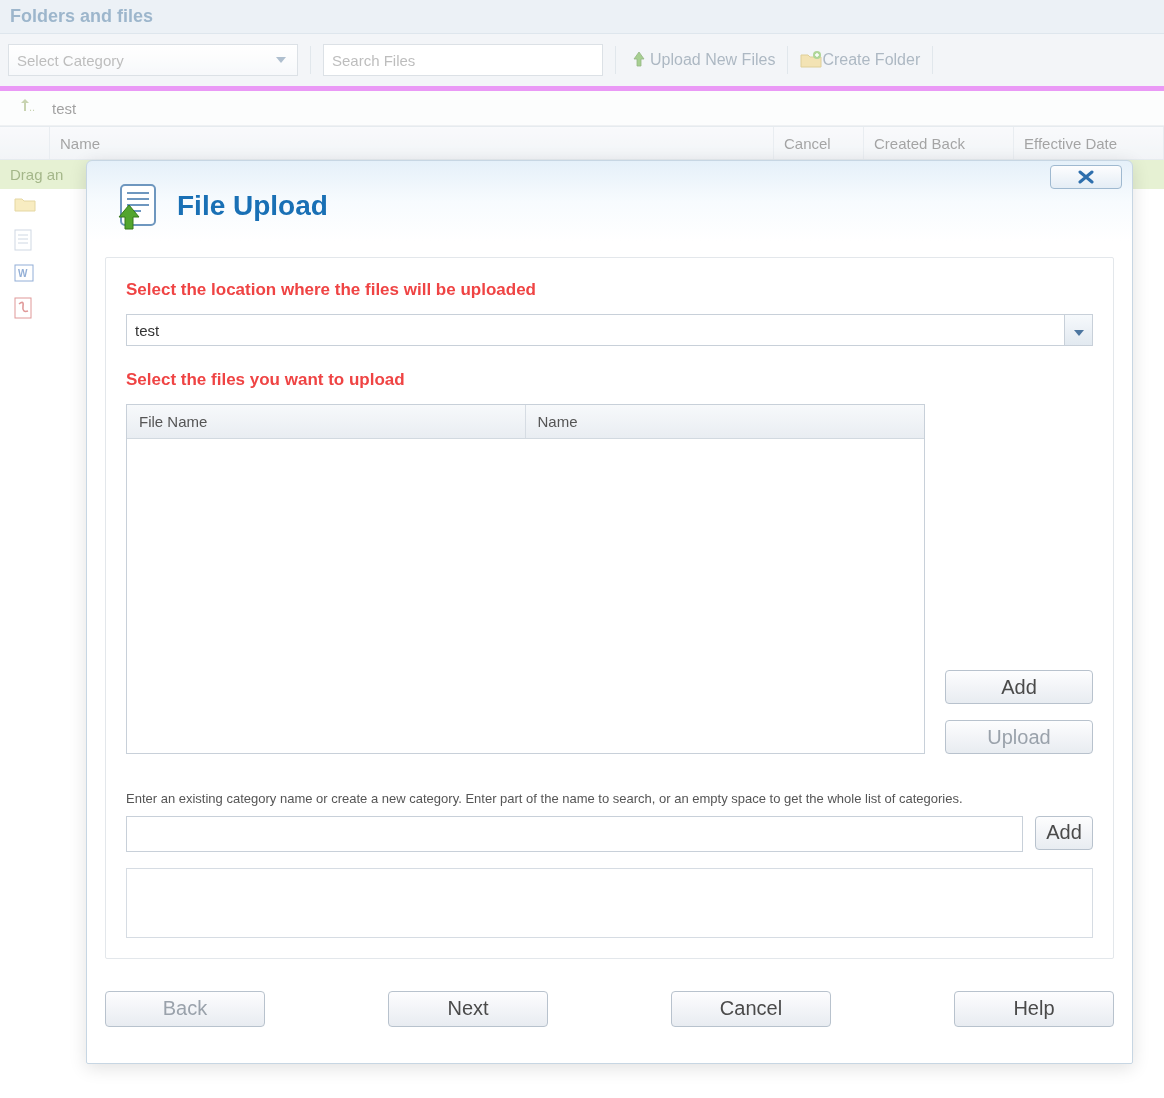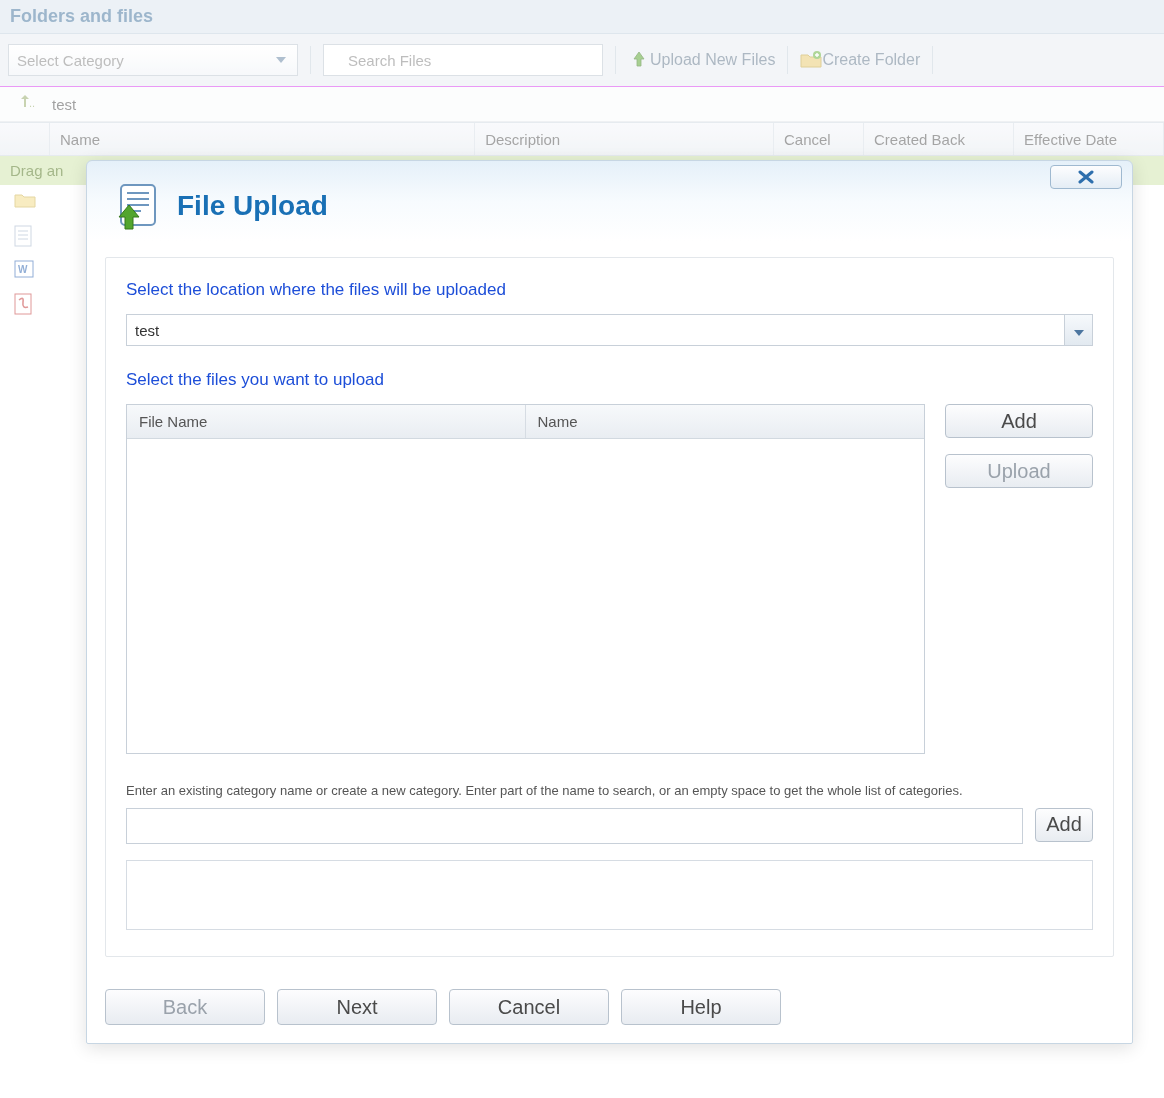--- a/index.html
+++ b/index.html
@@ -26,21 +26,21 @@
       font-weight: bold;
       color: #4d7ba3;
       border-bottom: 1px solid #c4d2de;
     }
     .toolbar {
       display: flex;
       align-items: center;
       gap: 12px;
       padding: 10px 8px;
       background: #e9edf2;
-      border-bottom: 1px solid #d946ef;
+      border-bottom: 5px solid #d946ef;
     }
     .select-category {
       width: 290px;
       height: 32px;
       border: 1px solid #bfc8d1;
       background: linear-gradient(#fff, #f0f3f7);
       display: flex;
       align-items: center;
       justify-content: space-between;
       padding: 0 8px;
@@ -49,21 +49,21 @@
     .select-category .chev {
       width: 16px; height: 16px;
       display: flex; align-items: center; justify-content: center;
       color: #6d8aa8;
     }
     .search-files {
       width: 280px;
       height: 32px;
       border: 1px solid #bfc8d1;
       background: #fff;
-      padding: 0 24px;
+      padding: 0 8px;
       color: #888;
       display: flex;
       align-items: center;
     }
     .toolbar-divider {
       width: 1px;
       height: 28px;
       background: #c9d3dd;
     }
     .toolbar-btn {
@@ -172,23 +172,24 @@
     .modal-body {
       margin: 20px 18px 18px 18px;
       background: #fff;
       border: 1px solid #e3e7eb;
       border-radius: 2px;
       padding: 22px 20px 20px 20px;
       min-height: 700px;
     }
 
     .sect-label {
-      color: #1d4ed8;
+      color: #ef4444;
       font-size: 17px;
       margin-bottom: 14px;
+      font-weight: bold;
     }
 
     .combo {
       display: flex;
       border: 1px solid #c8d0d9;
       height: 32px;
       margin-bottom: 24px;
     }
     .combo-input {
       flex: 1;
@@ -203,21 +204,22 @@
       border-left: 1px solid #c8d0d9;
       display: flex;
       align-items: center;
       justify-content: center;
       cursor: pointer;
     }
 
     .upload-area {
       display: flex;
       gap: 20px;
-      margin-bottom: 28px;
+      margin-bottom: 36px;
+      align-items: flex-end;
     }
     .file-table {
       flex: 1;
       border: 1px solid #c8d0d9;
       height: 350px;
     }
     .file-table-head {
       display: flex;
       background: linear-gradient(#f7f9fb, #e9edf2);
       border-bottom: 1px solid #d2d9e0;
@@ -281,23 +283,23 @@
     }
 
     .cat-box {
       border: 1px solid #d6dce3;
       height: 70px;
       background: #fff;
     }
 
     .modal-footer {
       display: flex;
-      justify-content: flex-start;
+      justify-content: space-between;
       gap: 12px;
-      padding: 14px 18px 18px 18px;
+      padding: 14px 18px 36px 18px;
     }
     .modal-footer .btn {
       width: 160px;
       height: 36px;
     }
 
     .overlay-dim {
       position: absolute;
       top: 0; left: 0; right: 0; bottom: 0;
       background: rgba(255,255,255,0.45);
@@ -352,21 +354,20 @@
           <path d="M4 12 L4 4 L1 4 L5 0 L9 4 L6 4 L6 12 Z" fill="#9bb071"></path>
           <text x="9" y="12" font-size="11" fill="#9bb071">..</text>
         </svg>
     </span>
     <span class="bc-text">test</span>
   </div>
 
   <div class="grid-head">
     <div class="col col-icon"></div>
     <div class="col col-name">Name</div>
-    <div class="col col-desc">Description</div>
     <div class="col col-ver">Cancel</div>
     <div class="col col-created">Created Back</div>
     <div class="col col-eff">Effective Date</div>
   </div>
 
   <div class="drop-band">Drag an</div>
 
   <div class="content-rows">
     <div class="icon-col">
       <span class="smicon">

